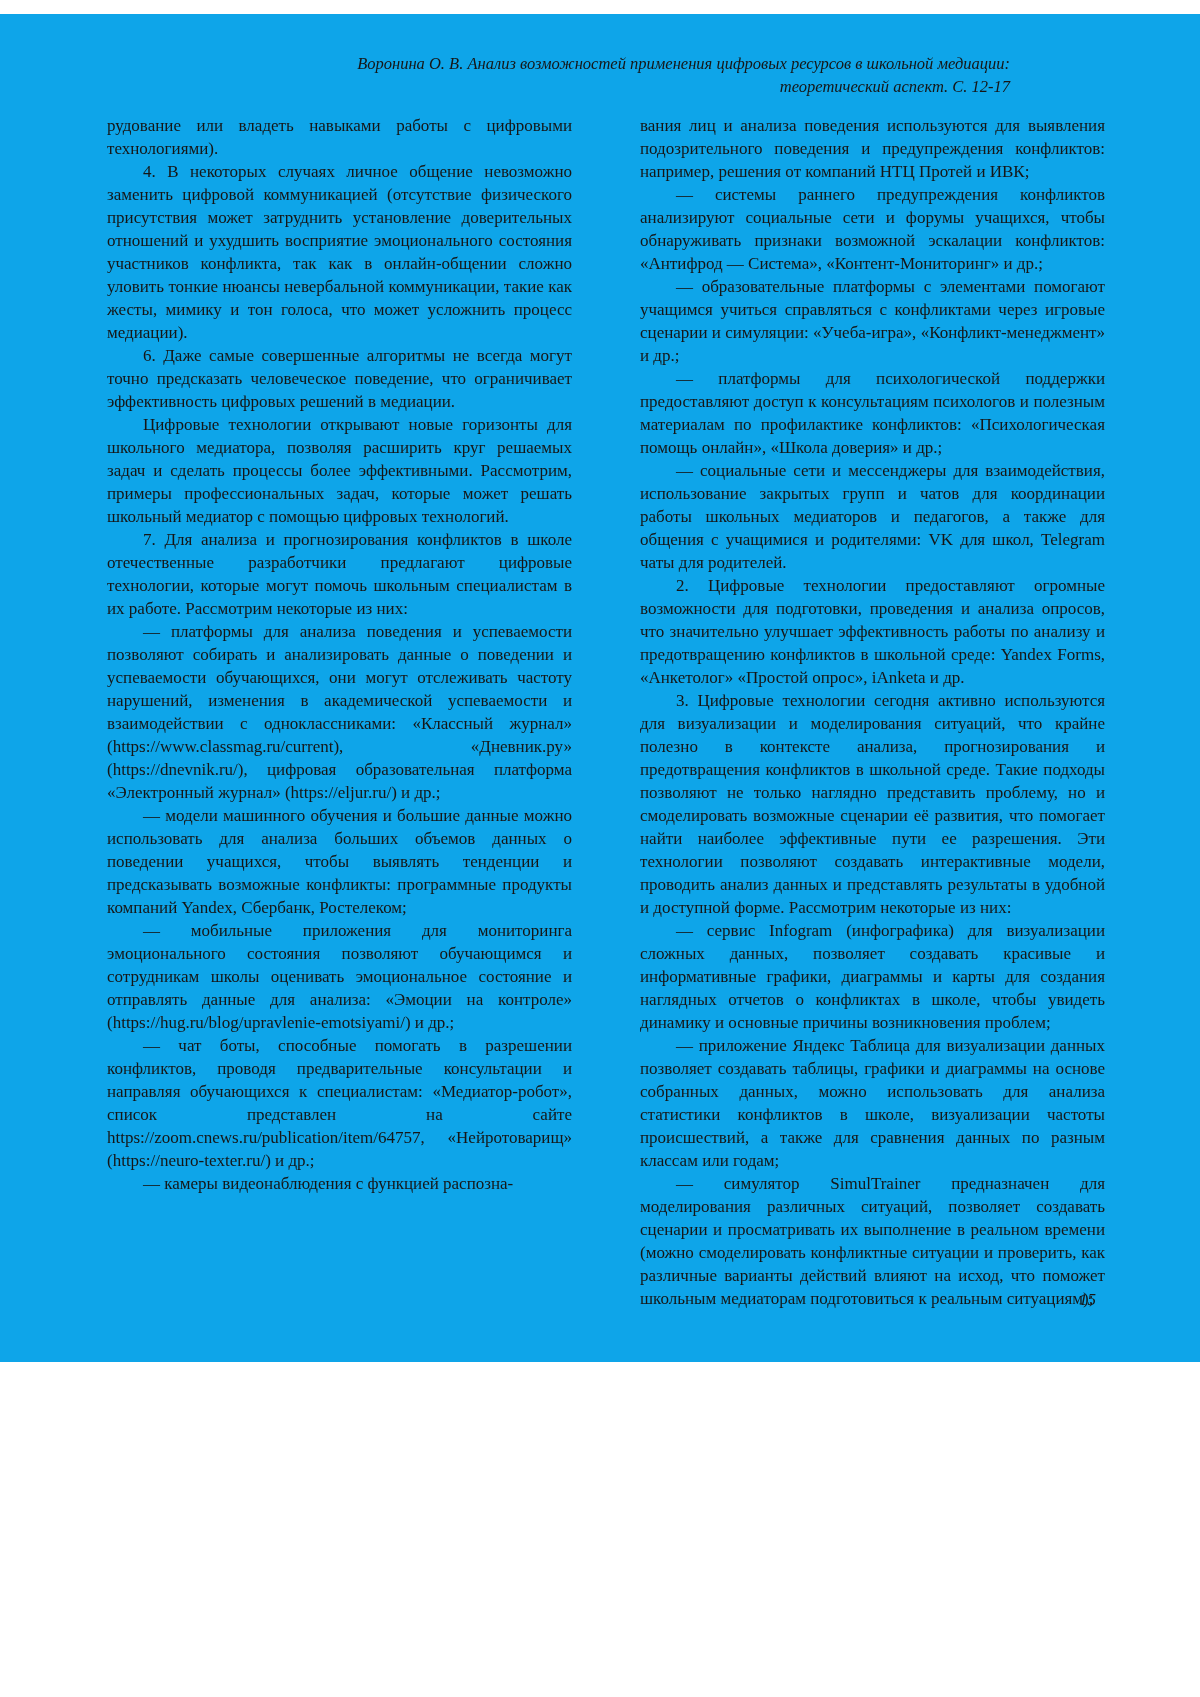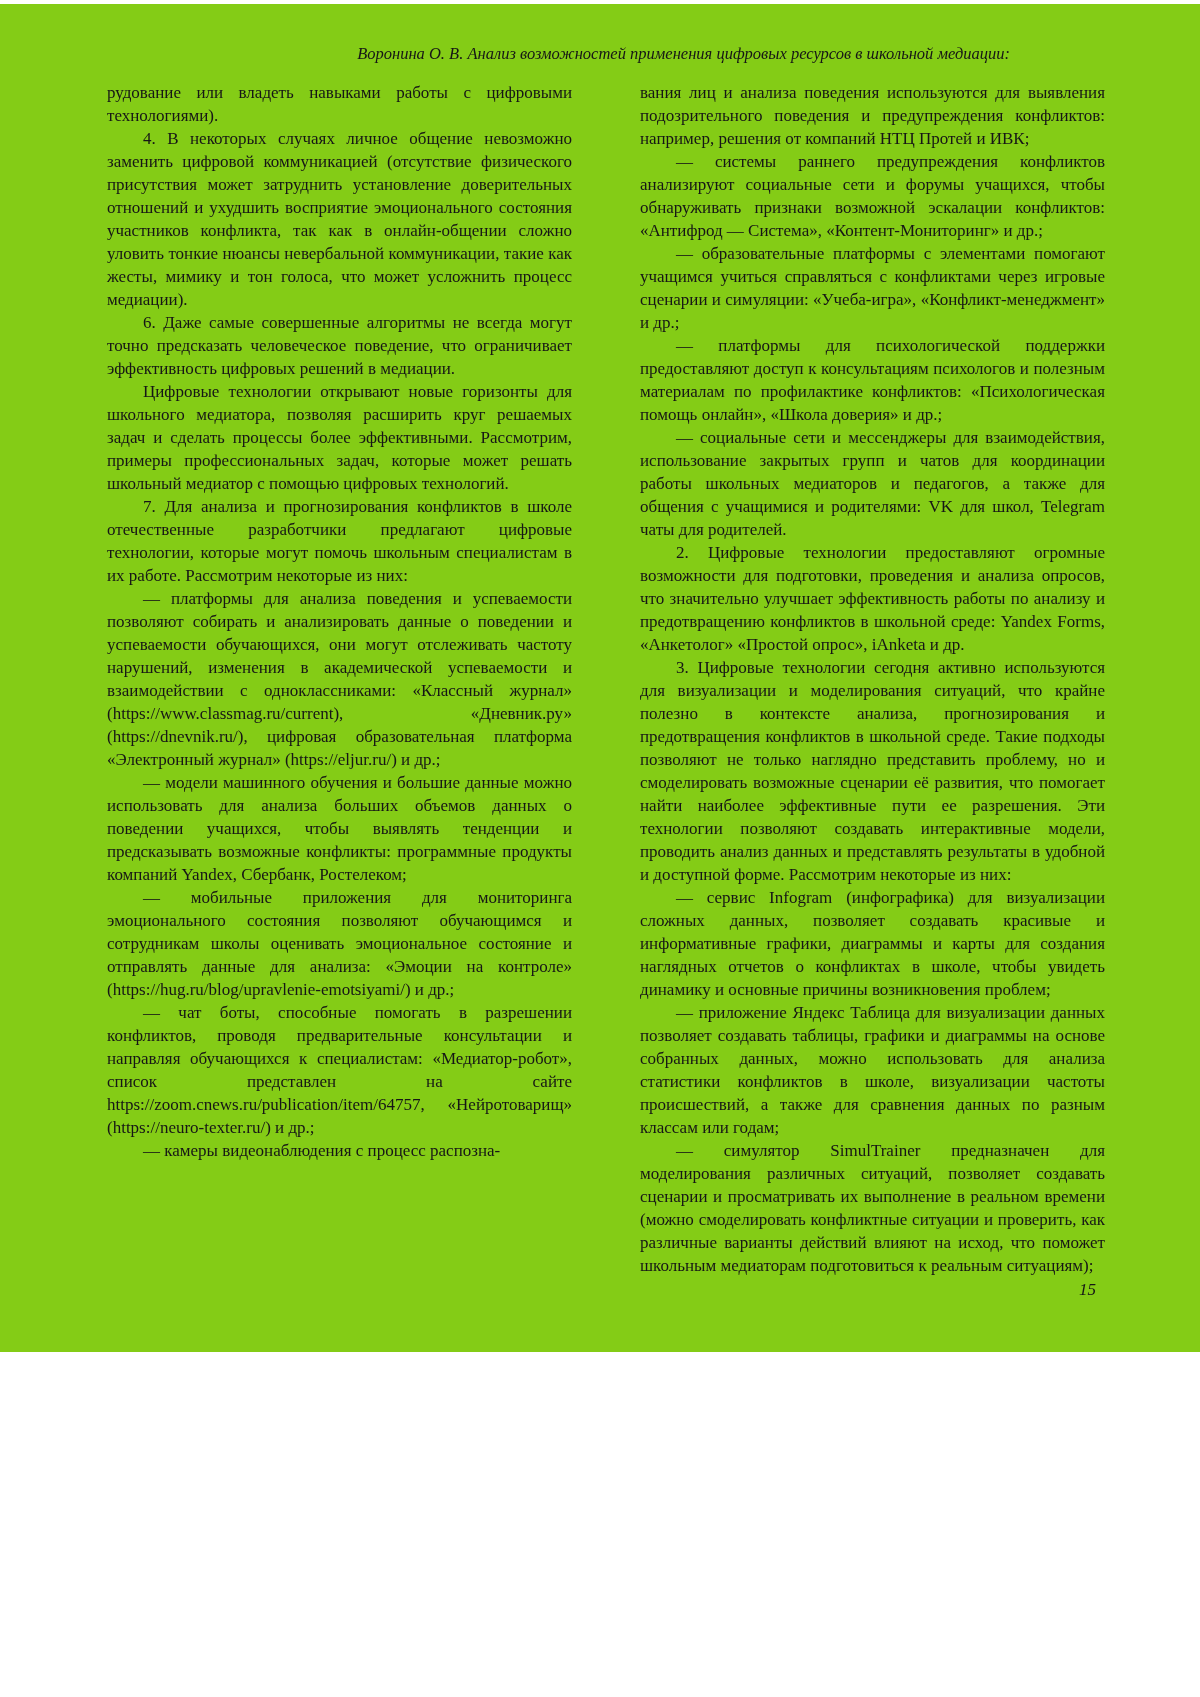--- a/index.html
+++ b/index.html
@@ -2,22 +2,22 @@
 <html lang="ru"><head>
 <meta charset="utf-8">
 <style>
   * { box-sizing: border-box; }
   html, body { margin: 0; padding: 0; }
   body { background: #ffffff; }
   .page {
     width: 1200px;
     height: 1348px;
     position: relative;
-    margin: 4px auto;
-    background: #84cc16;
+    margin: 14px auto;
+    background: #0ea5e9;
     padding: 38px 95px 0 107px;
     font-family: "Liberation Serif", serif;
     color: #161616;
     overflow: hidden;
   }
   .running-head {
     font-style: italic;
     font-size: 16.5px;
     line-height: 23px;
     text-align: right;
@@ -51,35 +51,36 @@
     font-style: italic;
   }
 </style>
 </head>
 <body>
 
 <div class="page">
 
   <div class="running-head">
     <div>Воронина О. В. Анализ возможностей применения цифровых ресурсов в школьной медиации:</div>
+    <div>теоретический аспект. С. 12-17</div>
   </div>
 
   <div class="columns">
 
     <div class="col">
       <p class="cont">рудование или владеть навыками работы с цифровыми технологиями).</p>
       <p>4. В некоторых случаях личное общение невозможно заменить цифровой коммуникацией (отсутствие физического присутствия может затруднить установление доверительных отношений и ухудшить восприятие эмоционального состояния участников конфликта, так как в онлайн-общении сложно уловить тонкие нюансы невербальной коммуникации, такие как жесты, мимику и тон голоса, что может усложнить процесс медиации).</p>
       <p>6. Даже самые совершенные алгоритмы не всегда могут точно предсказать человеческое поведение, что ограничивает эффективность цифровых решений в медиации.</p>
       <p>Цифровые технологии открывают новые горизонты для школьного медиатора, позволяя расширить круг решаемых задач и сделать процессы более эффективными. Рассмотрим, примеры профессиональных задач, которые может решать школьный медиатор с помощью цифровых технологий.</p>
       <p>7. Для анализа и прогнозирования конфликтов в школе отечественные разработчики предлагают цифровые технологии, которые могут помочь школьным специалистам в их работе. Рассмотрим некоторые из них:</p>
       <p>— платформы для анализа поведения и успеваемости позволяют собирать и анализировать данные о поведении и успеваемости обучающихся, они могут отслеживать частоту нарушений, изменения в академической успеваемости и взаимодействии с одноклассниками: «Классный журнал» (https://www.classmag.ru/current), «Дневник.ру» (https://dnevnik.ru/), цифровая образовательная платформа «Электронный журнал» (https://eljur.ru/) и др.;</p>
       <p>— модели машинного обучения и большие данные можно использовать для анализа больших объемов данных о поведении учащихся, чтобы выявлять тенденции и предсказывать возможные конфликты: программные продукты компаний Yandex, Сбербанк, Ростелеком;</p>
       <p>— мобильные приложения для мониторинга эмоционального состояния позволяют обучающимся и сотрудникам школы оценивать эмоциональное состояние и отправлять данные для анализа: «Эмоции на контроле» (https://hug.ru/blog/upravlenie-emotsiyami/) и др.;</p>
       <p>— чат боты, способные помогать в разрешении конфликтов, проводя предварительные консультации и направляя обучающихся к специалистам: «Медиатор-робот», список представлен на сайте https://zoom.cnews.ru/publication/item/64757, «Нейротоварищ» (https://neuro-texter.ru/) и др.;</p>
-      <p>— камеры видеонаблюдения с процесс распозна-</p>
+      <p>— камеры видеонаблюдения с функцией распозна-</p>
     </div>
 
     <div class="col">
       <p class="cont">вания лиц и анализа поведения используются для выявления подозрительного поведения и предупреждения конфликтов: например, решения от компаний НТЦ Протей и ИВК;</p>
       <p>— системы раннего предупреждения конфликтов анализируют социальные сети и форумы учащихся, чтобы обнаруживать признаки возможной эскалации конфликтов: «Антифрод — Система», «Контент-Мониторинг» и др.;</p>
       <p>— образовательные платформы с элементами помогают учащимся учиться справляться с конфликтами через игровые сценарии и симуляции: «Учеба-игра», «Конфликт-менеджмент» и др.;</p>
       <p>— платформы для психологической поддержки предоставляют доступ к консультациям психологов и полезным материалам по профилактике конфликтов: «Психологическая помощь онлайн», «Школа доверия» и др.;</p>
       <p>— социальные сети и мессенджеры для взаимодействия, использование закрытых групп и чатов для координации работы школьных медиаторов и педагогов, а также для общения с учащимися и родителями: VK для школ, Telegram чаты для родителей.</p>
       <p>2. Цифровые технологии предоставляют огромные возможности для подготовки, проведения и анализа опросов, что значительно улучшает эффективность работы по анализу и предотвращению конфликтов в школьной среде: Yandex Forms, «Анкетолог» «Простой опрос», iAnketa и др.</p>
       <p>3. Цифровые технологии сегодня активно используются для визуализации и моделирования ситуаций, что крайне полезно в контексте анализа, прогнозирования и предотвращения конфликтов в школьной среде. Такие подходы позволяют не только наглядно представить проблему, но и смоделировать возможные сценарии её развития, что помогает найти наиболее эффективные пути ее разрешения. Эти технологии позволяют создавать интерактивные модели, проводить анализ данных и представлять результаты в удобной и доступной форме. Рассмотрим некоторые из них:</p>

